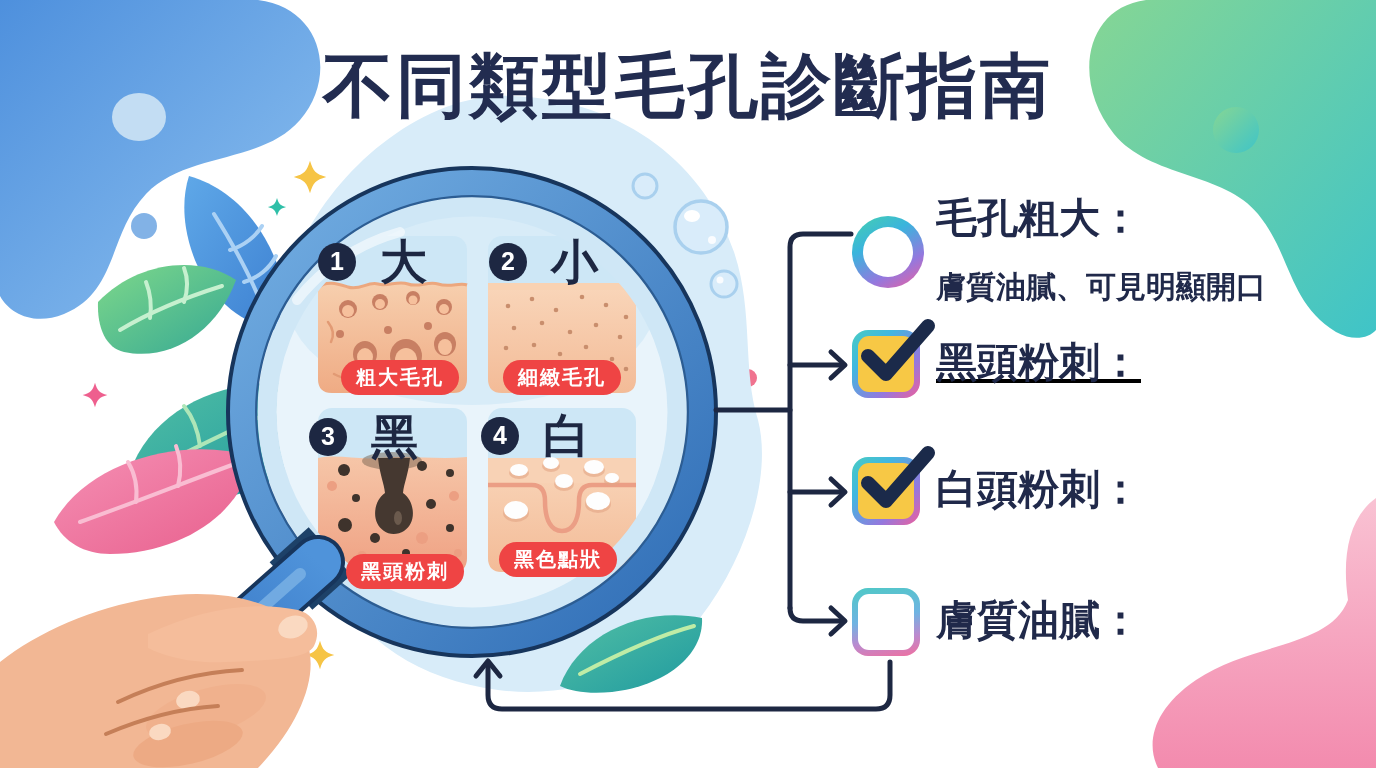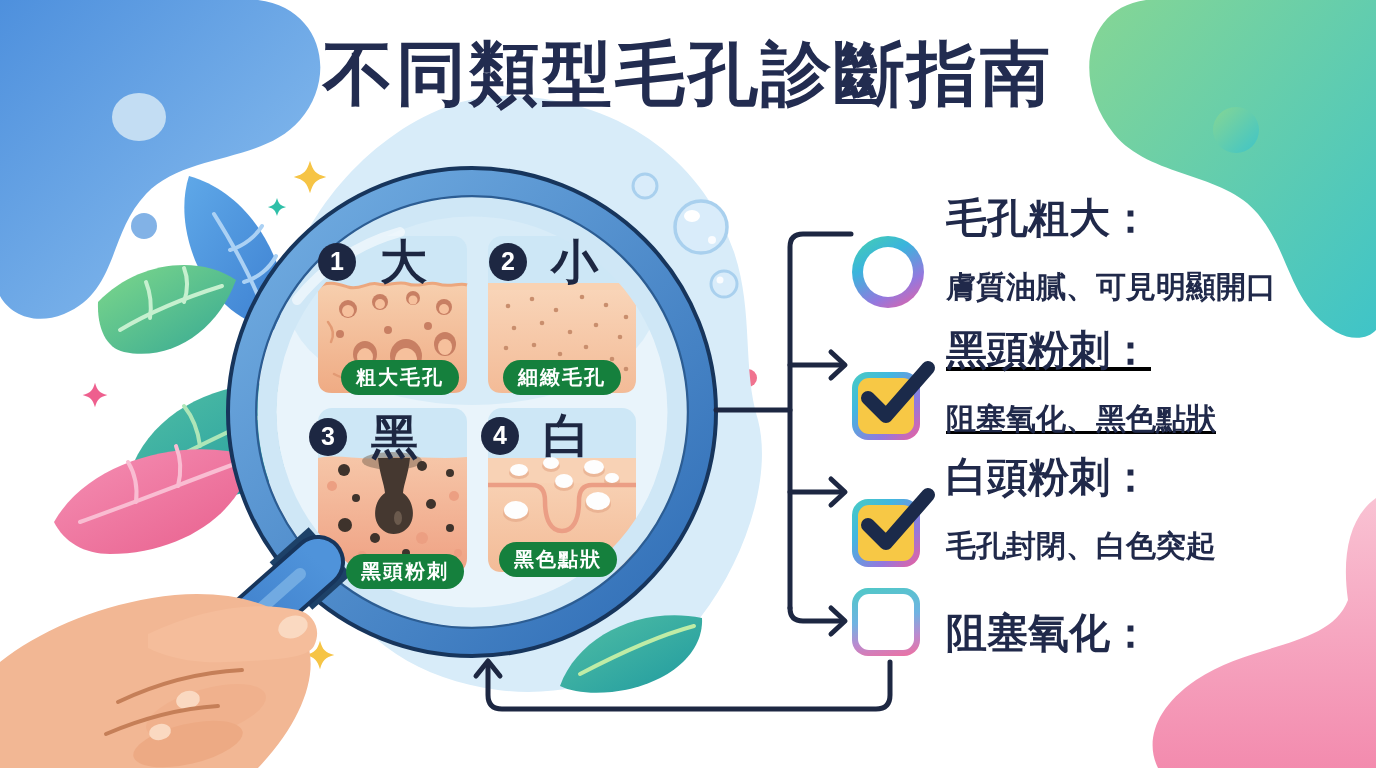--- a/index.html
+++ b/index.html
@@ -1,35 +1,35 @@
 <!DOCTYPE html>
 <html><head>
 <meta charset="utf-8">
 <style>
   html,body{margin:0;padding:0;background:#fff;}
   .canvas{position:relative;width:1376px;height:768px;background:#ffffff;overflow:hidden;
           font-family:"Liberation Sans",sans-serif;}
   svg.illo{position:absolute;left:0;top:0;z-index:1;}
 
-  .title{position:absolute;top:28px;left:0;right:0;text-align:center;
+  .title{position:absolute;top:40px;left:0;right:0;text-align:center;
          font-size:70px;font-weight:900;color:#222c50;letter-spacing:3px;z-index:3;}
 
   .q-header{position:absolute;display:flex;align-items:center;gap:24px;z-index:3;}
   .q-badge{width:38px;height:38px;border-radius:50%;background:#1d2742;color:#ffffff;
            font-size:25px;font-weight:800;display:flex;align-items:center;justify-content:center;}
   .q-char{font-size:47px;font-weight:900;color:#1d2742;line-height:1;}
   #qh1{left:318px;top:238px;} #qh2{left:489px;top:238px;}
   #qh3{left:309px;top:413px;} #qh4{left:481px;top:412px;}
 
-  .pill{position:absolute;background:#15803d;color:#ffffff;font-size:20px;font-weight:700;
+  .pill{position:absolute;background:#ef4444;color:#ffffff;font-size:20px;font-weight:700;
         letter-spacing:2px;padding:4px 15px;border-radius:18px;z-index:3;white-space:nowrap;}
   #pill1{left:341px;top:360px;} #pill2{left:503px;top:360px;font-family:Liberation Serif, serif;}
   #pill3{left:346px;top:554px;} #pill4{left:499px;top:542px;}
 
-  .diag-row{position:absolute;left:852px;display:flex;align-items:flex-end;gap:20px;z-index:3;}
+  .diag-row{position:absolute;left:852px;display:flex;align-items:center;gap:10px;z-index:3;}
   #row1{top:196px;} #row2{top:328px;text-decoration:underline;} #row3{top:455px;} #row4{top:586px;}
   .icon-wrap{width:74px;flex:0 0 74px;position:relative;}
   .ring{width:72px;height:72px;border-radius:50%;
         background:linear-gradient(150deg,#43cdb4 5%,#3ab4dd 35%,#9478de 70%,#ef5f9b 100%);
         display:flex;align-items:center;justify-content:center;}
   .ring-hole{width:50px;height:50px;border-radius:50%;background:#ffffff;}
   .checkbox{width:68px;height:68px;border-radius:16px;margin-top:2px;box-sizing:border-box;padding:6px;
         background:linear-gradient(135deg,#49ccc1 0%,#41b7e0 30%,#9478de 70%,#ef5f9b 100%);}
   .checkbox.empty{background:linear-gradient(170deg,#4fc9c6 0%,#6fb3e2 45%,#b98bd0 72%,#f06f9f 100%);}
   .checkbox-fill{width:100%;height:100%;border-radius:11px;background:#f7c845;}
@@ -352,43 +352,41 @@
   <div class="icon-wrap">
     <div class="checkbox">
       <div class="checkbox-fill"></div>
     </div>
     <svg class="checkmark" viewBox="0 0 86 86">
       <path d="M14,42 L32,60 L74,12" stroke="#1b2a4a" stroke-width="14" stroke-linecap="round" stroke-linejoin="round" fill="none"></path>
     </svg>
   </div>
   <div class="diag-text">
     <div class="diag-h">黑頭粉刺：</div>
-    <div class="diag-p">阻塞氧化、黑色點狀</div>
   </div>
 </div>
 
 <div class="diag-row" id="row3">
   <div class="icon-wrap">
     <div class="checkbox">
       <div class="checkbox-fill"></div>
     </div>
     <svg class="checkmark" viewBox="0 0 86 86">
       <path d="M14,42 L32,60 L74,12" stroke="#1b2a4a" stroke-width="14" stroke-linecap="round" stroke-linejoin="round" fill="none"></path>
     </svg>
   </div>
   <div class="diag-text">
     <div class="diag-h">白頭粉刺：</div>
-    <div class="diag-p">毛孔封閉、白色突起</div>
   </div>
 </div>
 
 <div class="diag-row" id="row4">
   <div class="icon-wrap">
     <div class="checkbox empty">
       <div class="checkbox-fill white"></div>
     </div>
   </div>
   <div class="diag-text">
-    <div class="diag-h">阻塞氧化：</div>
+    <div class="diag-h">膚質油膩：</div>
   </div>
 </div>
 
 </div>
 
 </body></html>

